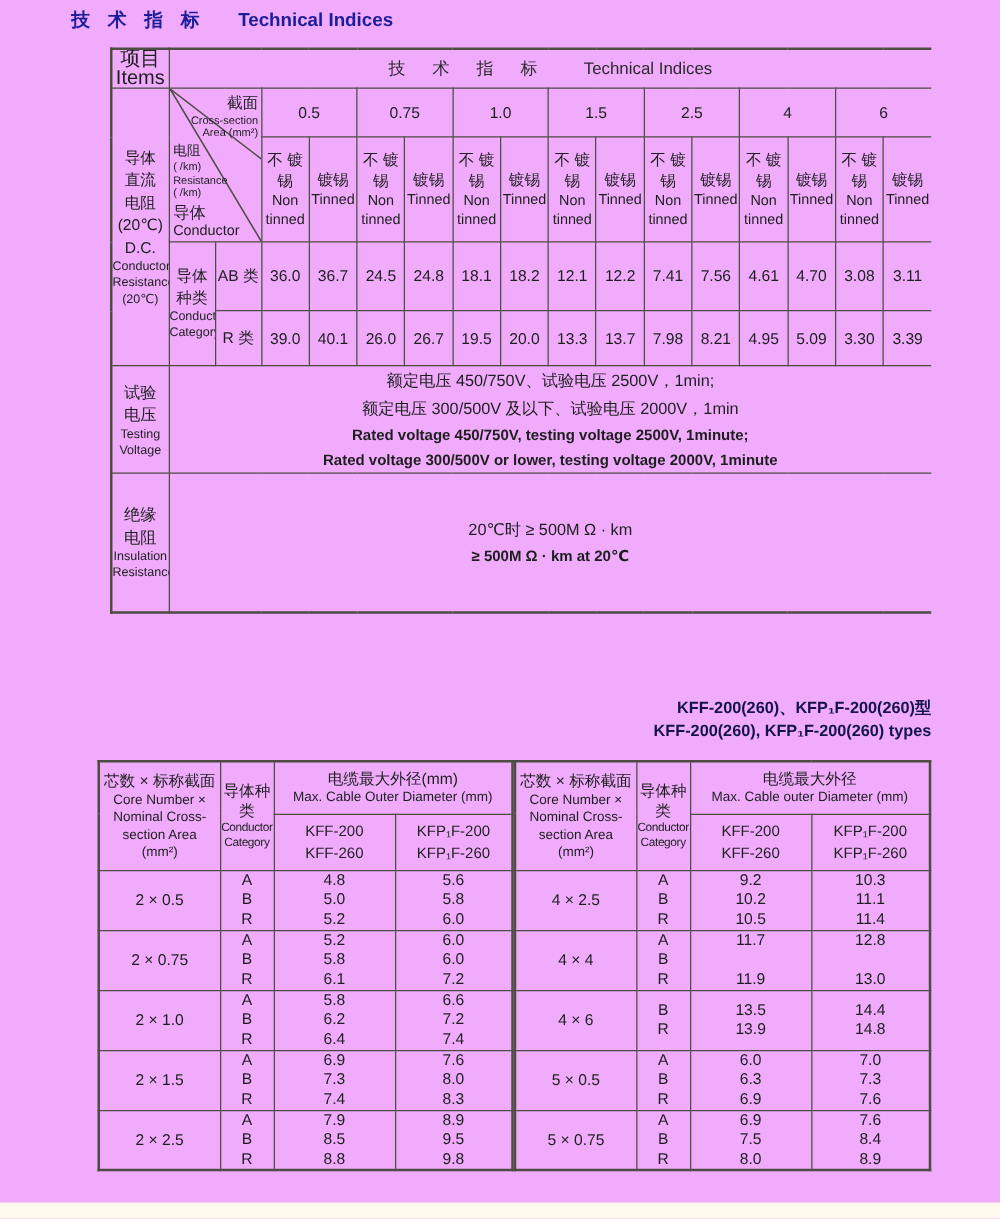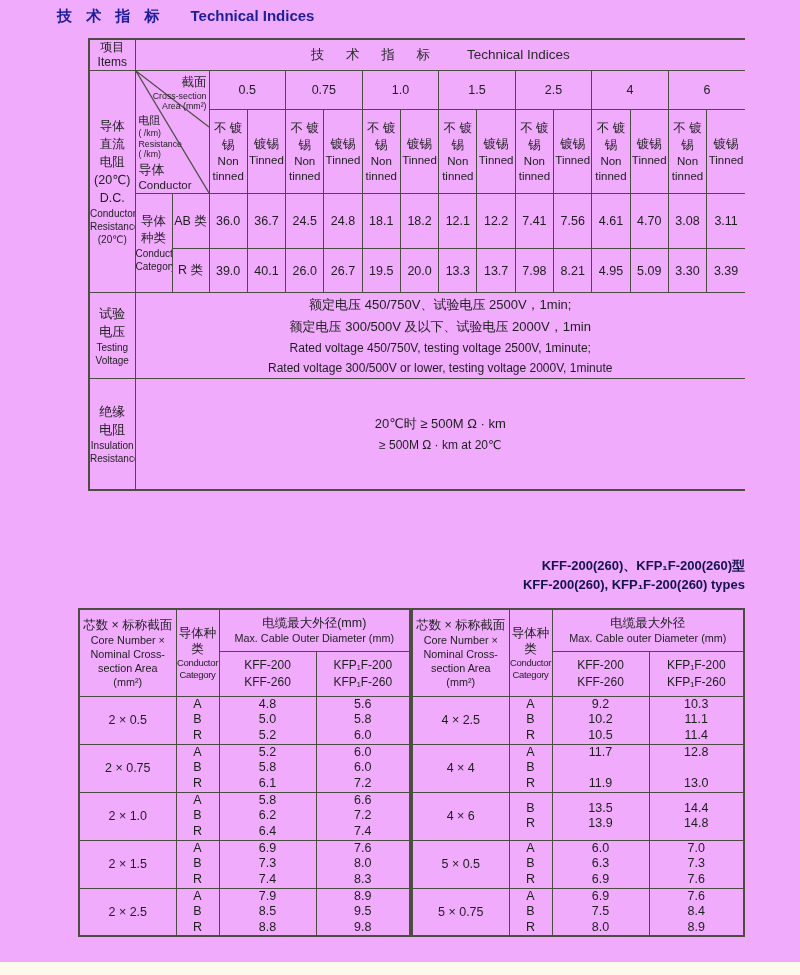--- a/index.html
+++ b/index.html
@@ -15,38 +15,38 @@
 
   table{border-collapse:collapse;table-layout:fixed;}
   td{border:1px solid #4d4c42;text-align:center;vertical-align:middle;padding:0;font-size:12.5px;color:#1e1e1e;overflow:hidden;}
   .ml{white-space:pre-line;}
 
   
   #t1{position:absolute;left:88px;top:38px;width:657px;border:2px solid #4d4c42;border-right:none;}
   #t1 tr > td:last-child{border-right:none;}
   #t1 .small-en{font-size:10px;line-height:13px;}
   #t1 .zh-lab{font-size:13px;line-height:18px;}
-  .items-cell{font-size:12px;line-height:15px;}
+  .items-cell{font-size:16px;line-height:15px;}
   .tophdr{display:flex;justify-content:center;align-items:baseline;gap:28px;font-size:13.5px;color:#2a2a2a;}
   .tophdr .zh{letter-spacing:9px;}
   .diag-cell{position:relative;padding:0;}
   .diag-cell svg{position:absolute;inset:0;width:100%;height:100%;}
   .diag-cs{position:absolute;top:3px;right:2px;text-align:right;}
   .diag-cs .zh{font-size:12.5px;}
   .diag-cs .en{font-size:8.8px;line-height:10px;}
   .diag-res{position:absolute;top:42px;left:3px;text-align:left;}
   .diag-res .zh{font-size:11px;}
   .diag-res .en{font-size:8.8px;line-height:10.5px;}
   .diag-cond{position:absolute;bottom:2px;left:3px;text-align:left;}
   .diag-cond .zh{font-size:13px;}
   .diag-cond .en{font-size:11.5px;}
   .tin-zh{font-size:12.5px;line-height:17px;}
   .tin-en{font-size:11.5px;line-height:15px;text-align:center;}
   .volt-zh{font-size:13px;line-height:22px;}
-  .volt-en{font-size:12px;line-height:20px;}
+  .volt-en{font-size:12px;line-height:20px;font-weight:bold;}
 
   
   #t2wrap{position:absolute;left:78px;top:608px;width:743px;display:flex;}
   .t2{width:333px;border:2px solid #4d4c42;}
   .t2 .hdr-zh{font-size:12.5px;line-height:16px;}
   .t2 .hdr-en{font-size:10.8px;line-height:14px;}
   .t2 .cat-en{font-size:9.5px;line-height:12px;letter-spacing:-0.3px;}
   .t2 .sub{font-size:12px;line-height:17px;}
   .t2 .vals{font-size:12.5px;line-height:15.5px;}
 </style>

